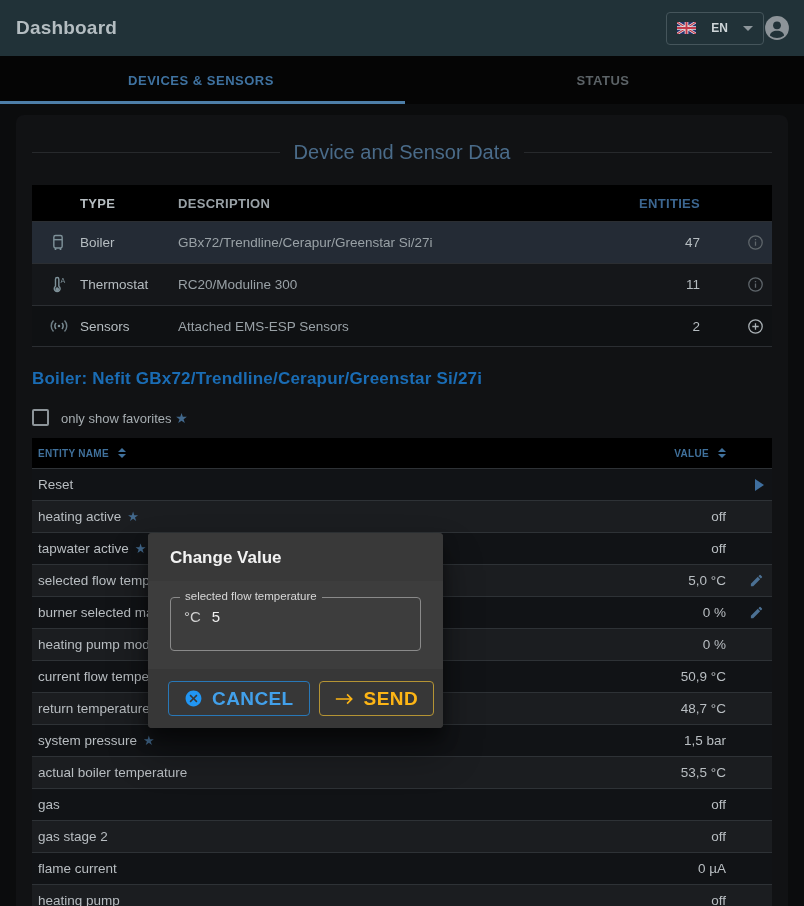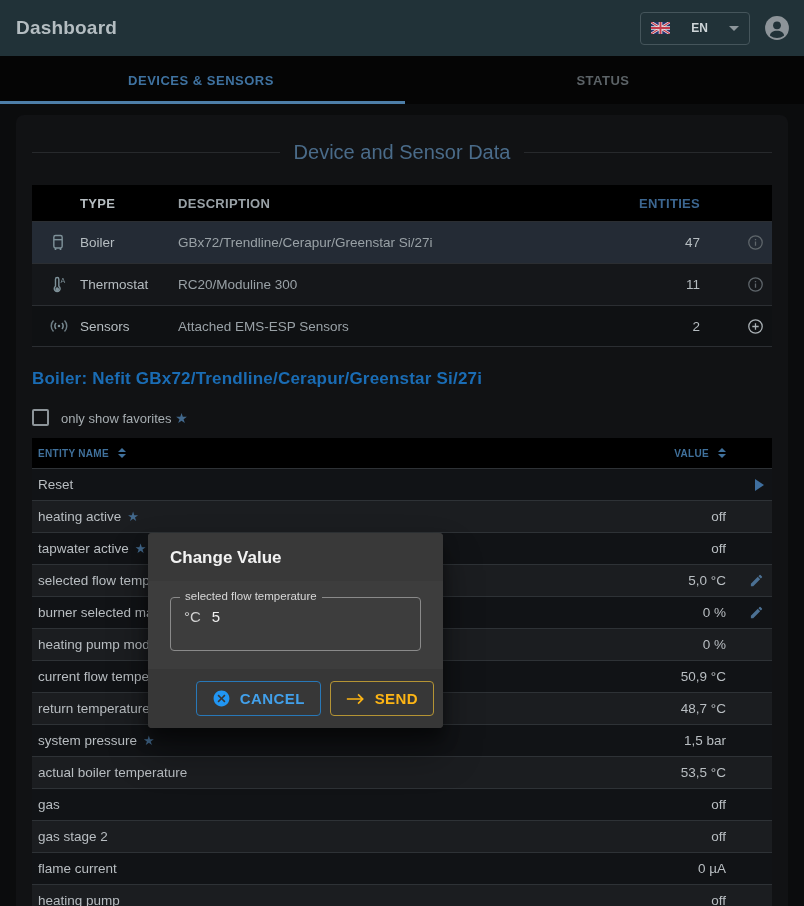--- a/index.html
+++ b/index.html
@@ -9,23 +9,22 @@
     background:#0b0c0d; color:#b9bec2; position:relative;
   }
   
   .appbar {
     height:56px; background:#213238; display:flex; align-items:center;
     padding:0 14px 0 16px; box-shadow:0 2px 4px rgba(0,0,0,.5);
   }
   .appbar-title { font-size:19px; font-weight:bold; color:#b4bdc1; letter-spacing:.2px; }
   .appbar-spacer { flex:1; }
   .lang-btn {
-    display:flex; align-items:center; gap:21px; height:33px; padding:0 10px;
+    display:flex; align-items:center; gap:15px; height:33px; padding:0 10px;
     border:1px solid #45555b; border-radius:4px; background:transparent; cursor:pointer;
-    margin-right:14px;
   }
   .lang-label { font-size:12px; font-weight:bold; color:#ced5d8; }
   .caret-down { width:0; height:0; border-left:5px solid transparent; border-right:5px solid transparent; border-top:5px solid #8d969b; }
   .flag { width:19px; height:12px; display:block; }
   .avatar { width:26px; height:26px; color:#8d9499; }
   
   .tabbar { height:48px; background:#050505; display:flex; position:relative; }
   .tab {
     width:50%; display:flex; align-items:center; justify-content:center;
     font-size:13px; font-weight:bold; letter-spacing:.5px; cursor:pointer;
@@ -102,21 +101,21 @@
   .dialog-title { background:#393939; padding:15px 22px 13px 22px; font-size:17px; font-weight:bold; color:#f2f2f2; border-radius:4px 4px 0 0; }
   .dialog-content { padding:16px 22px 18px 22px; }
   .field { position:relative; border:1px solid #8a8a8a; border-radius:4px; height:54px; }
   .field-label { position:absolute; top:-8px; left:9px; background:#3d3d3d; padding:0 5px; font-size:11.5px; color:#d8d8d8; }
   .field-inner { display:flex; align-items:flex-start; gap:11px; padding:10px 13px; font-size:15px; }
   .field-unit { color:#cfcfcf; }
   .field-value { color:#f0f0f0; }
   .dialog-actions { background:#373737; padding:12px 9px 12px 9px; display:flex; justify-content:flex-end; gap:9px; border-radius:0 0 4px 4px; }
   .btn {
     height:35px; display:flex; align-items:center; gap:9px; padding:0 15px;
-    background:transparent; border-radius:4px; font-size:15px; font-weight:bold;
+    background:transparent; border-radius:4px; font-size:19px; font-weight:bold;
     letter-spacing:.4px; cursor:pointer; font-family:inherit;
   }
   .btn-cancel { border:1px solid #2878b8; color:#42a0ea; }
   .btn-send { border:1px solid #b59434; color:#fdb515; }
   .cancel-icon { width:19px; height:19px; color:#2196f3; }
   .send-icon { width:20px; height:14px; color:#fdb515; }
 </style>
 </head>
 <body>
 

